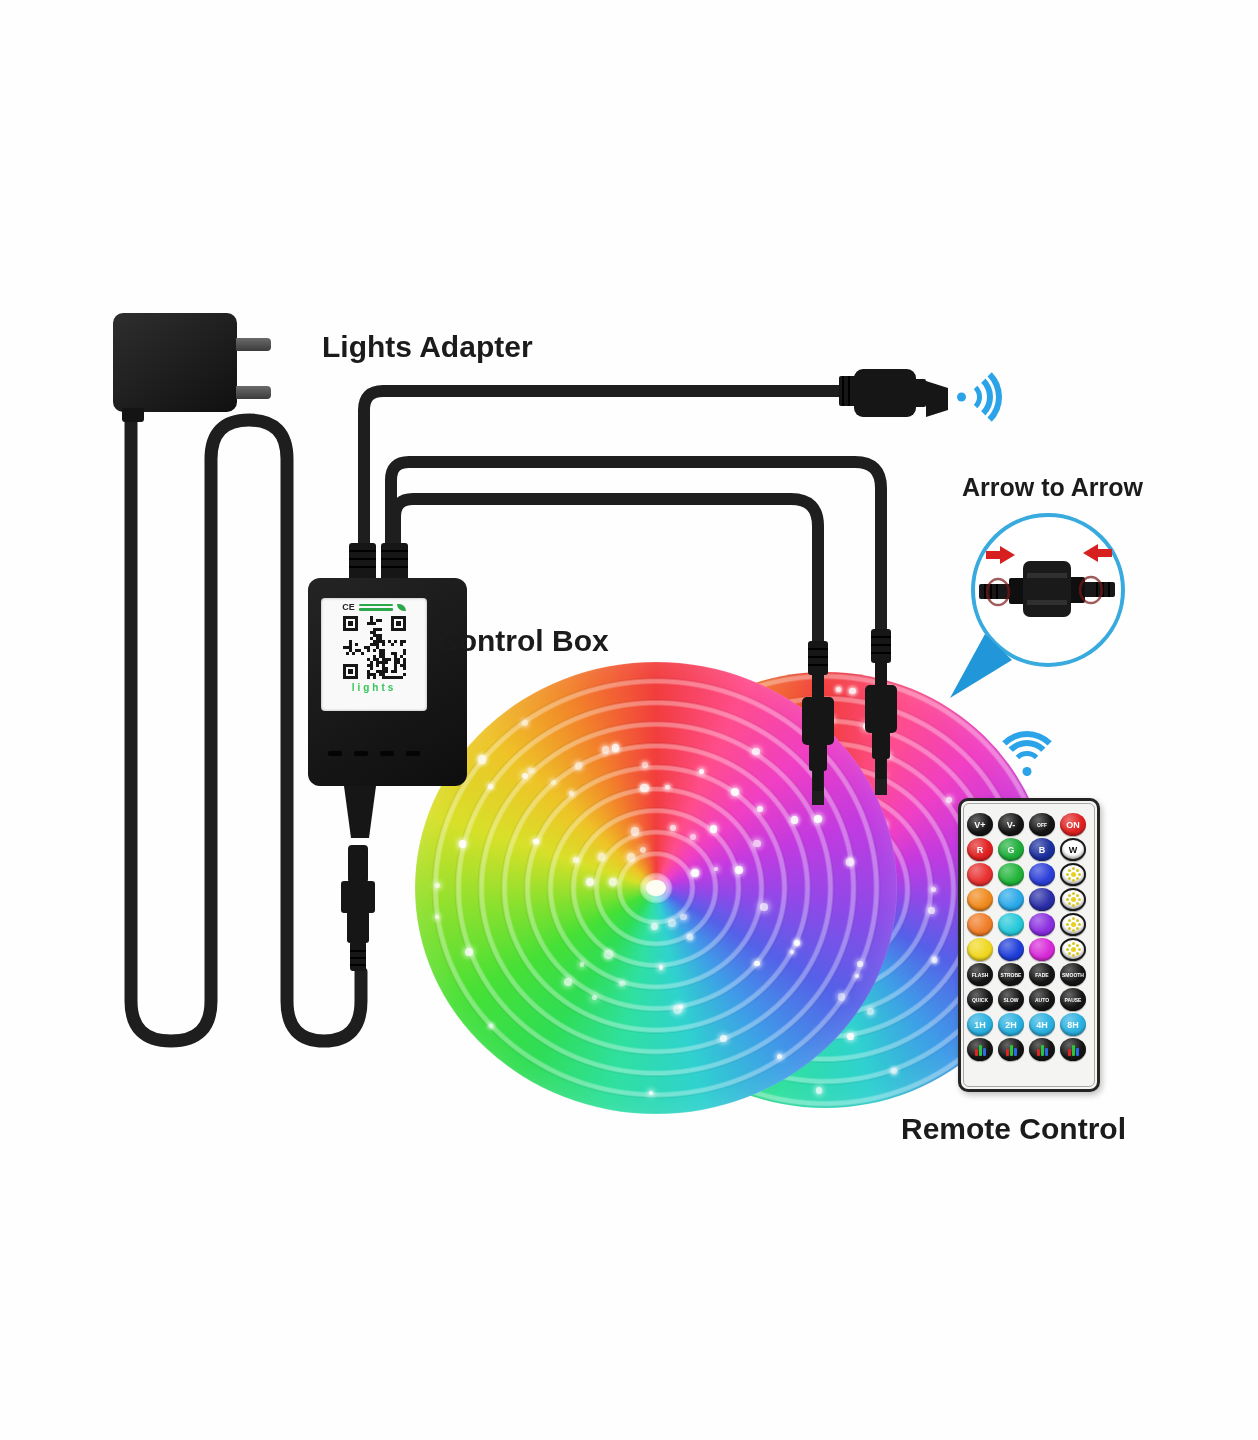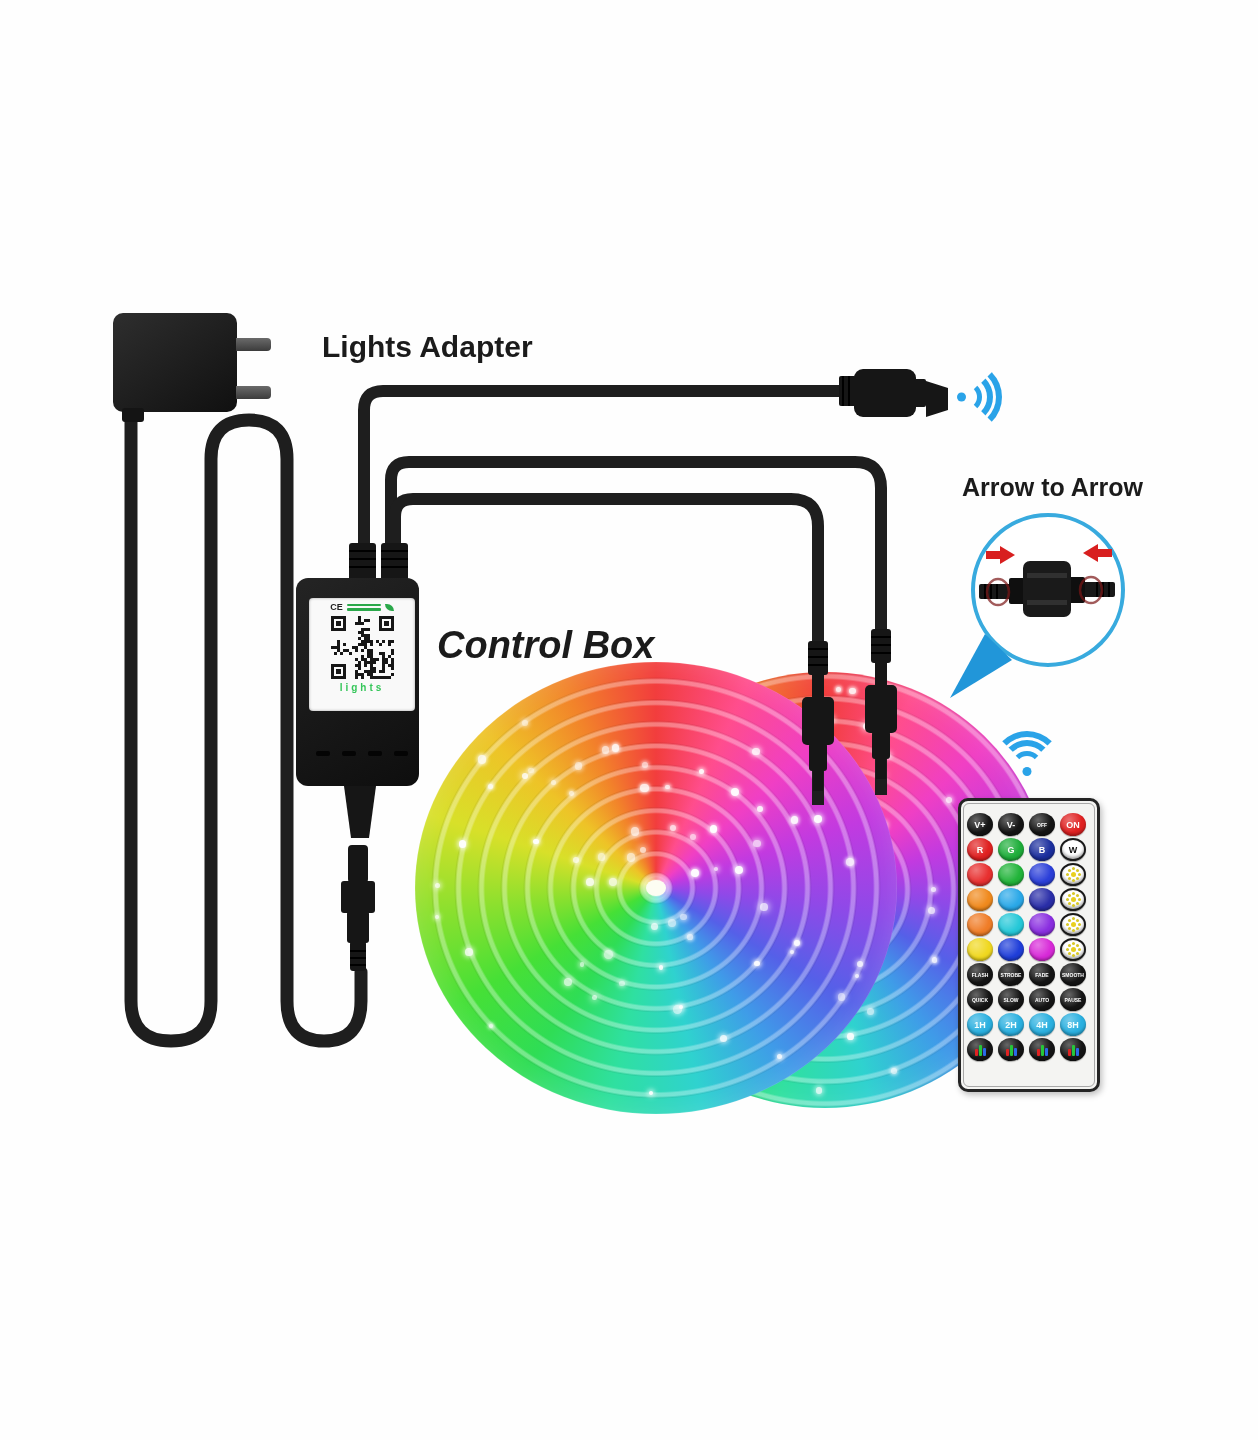--- a/index.html
+++ b/index.html
@@ -9,21 +9,21 @@
   }
   .abs{position:absolute;}
   
   #title{
     left:0;top:172px;width:1258px;text-align:center;
     font-size:55px;font-weight:bold;letter-spacing:-1px;color:var(--title-blue);
   }
   
   .lbl{font-weight:bold;color:var(--label-black);white-space:nowrap;}
   #lbl-power{left:322px;top:330px;font-size:30px;}
-  #lbl-control{left:437px;top:624px;font-size:38px;font-style:italic;}
+  #lbl-control{left:437px;top:624px;font-size:30px;}
   #lbl-arrow{left:962px;top:473px;font-size:25px;}
   #lbl-led{left:563px;top:1104px;font-size:30px;}
   #lbl-remote{left:901px;top:1112px;font-size:30px;}
   
   .coil{border-radius:50%;}
   #coil-back{left:600px;top:672px;width:450px;height:436px;}
   #coil-front{left:415px;top:662px;width:482px;height:452px;}
   .coil .hole{position:absolute;left:50%;top:50%;transform:translate(-50%,-50%);
     width:20px;height:16px;background:#fdfdf2;border-radius:50%;
     box-shadow:0 0 6px 2px rgba(255,255,255,.9);}
@@ -31,21 +31,21 @@
   
   #cable-layer{left:0;top:0;pointer-events:none;}
   
   #adapter{left:113px;top:313px;width:124px;height:99px;border-radius:10px;
     background:linear-gradient(145deg,#2e2e2e,#101010);}
   .prong{background:linear-gradient(#6a6a6a,#3c3c3c);border-radius:0 4px 4px 0;}
   #prong1{left:236px;top:338px;width:35px;height:13px;}
   #prong2{left:236px;top:386px;width:35px;height:13px;}
   #adapter-strain{left:122px;top:408px;width:22px;height:14px;background:#141414;border-radius:3px;}
   
-  #controlbox{left:296px;top:578px;width:123px;height:208px;border-radius:12px;
+  #controlbox{left:308px;top:578px;width:159px;height:208px;border-radius:12px;
     background:linear-gradient(150deg,#242424,#0e0e0e);}
   #cb-label{position:absolute;left:13px;top:20px;width:106px;height:113px;background:#f9f9f9;
     border-radius:4px;box-shadow:inset 0 0 3px rgba(0,0,0,.35);padding-top:3px;box-sizing:border-box;}
   #cb-head{display:flex;align-items:center;justify-content:center;gap:4px;height:12px;}
   #cb-ce{font-size:9px;font-weight:bold;color:#222;}
   .spec-line{width:34px;height:2.5px;background:#2aa84a;border-radius:1px;}
   .spec-stack{display:flex;flex-direction:column;gap:2px;}
   #cb-leaf{width:9px;height:7px;background:#2aa84a;border-radius:0 7px 0 7px;}
   #qr-wrap{position:relative;width:63px;height:63px;margin:3px auto 0 auto;}
   #qr{position:absolute;left:0;top:0;width:3px;height:3px;}
@@ -434,14 +434,15 @@
   <div class="abs wifi" id="wifi-remote">
     <span class="dot"></span>
       <span class="a a1"></span>
       <span class="a a2"></span>
       <span class="a a3"></span>
   </div>
 
   <div class="abs lbl" id="lbl-power">Lights Adapter</div>
   <div class="abs lbl" id="lbl-control">Control Box</div>
   <div class="abs lbl" id="lbl-arrow">Arrow to Arrow</div>
+  <div class="abs lbl" id="lbl-remote">Remote Control</div>
 
 </div>
 
 </body></html>

